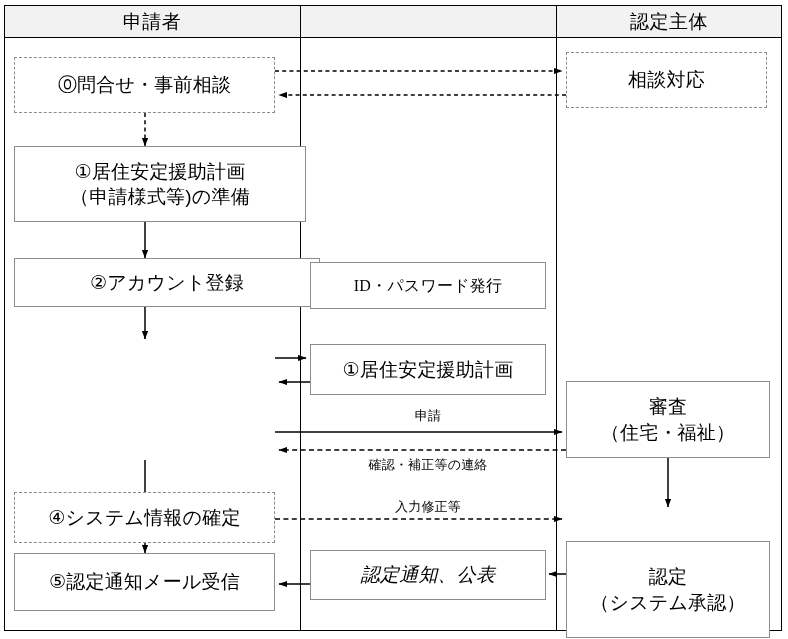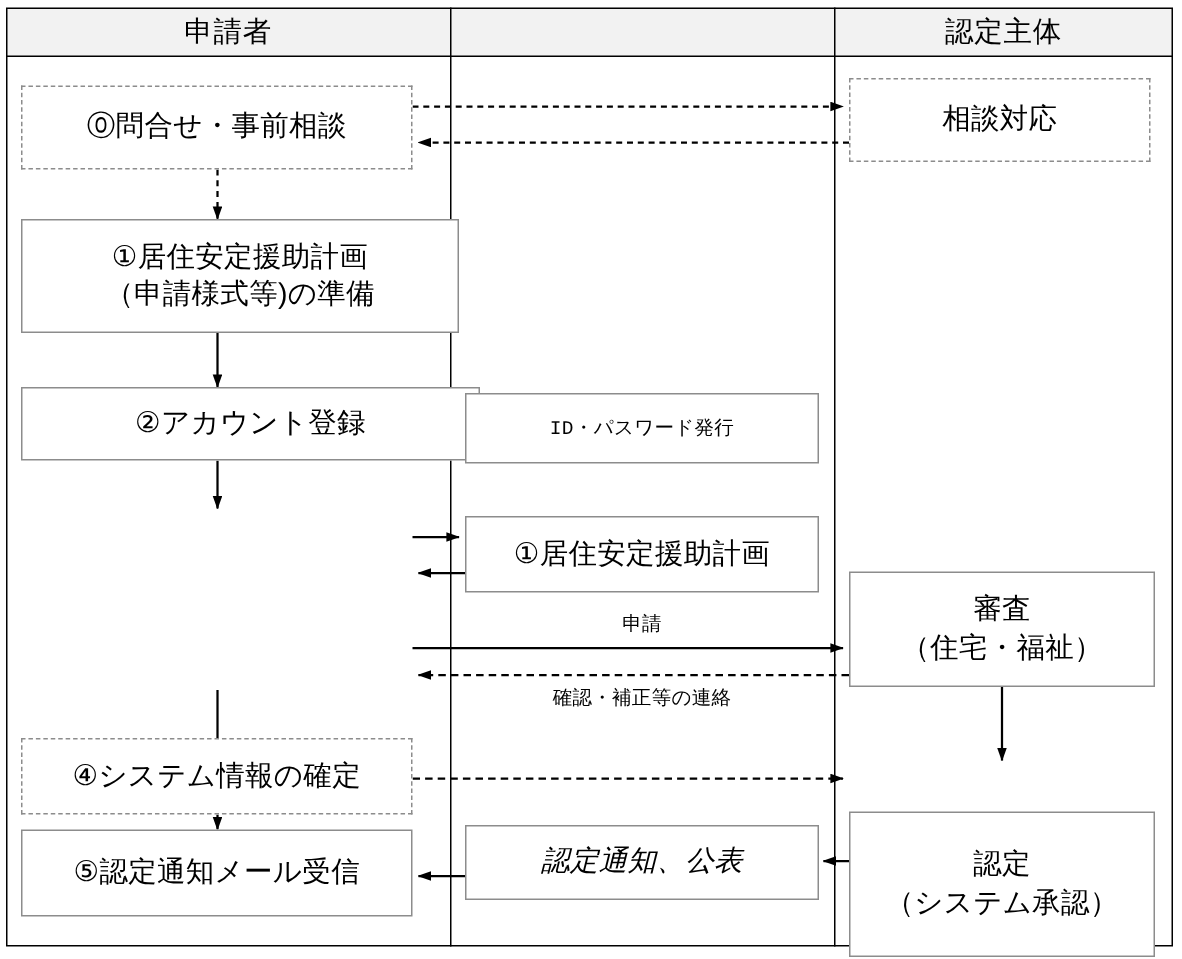--- a/index.html
+++ b/index.html
@@ -77,21 +77,21 @@
     text-align: center;
     font-size: 19px;
     line-height: 1.32;
     color: #000000;
     background: #ffffff;
     white-space: pre-line;
     letter-spacing: 0.2px;
   }
   .node.solid  { border: 1.4px solid #8c8c8c; }
   .node.dashed { border: 1.8px dashed #8c8c8c; }
-  .node.serif  { font-family: Liberation Mono, monospace; font-size: 13px; }
+  .node.serif  { font-family: Liberation Serif, serif; font-size: 16px; }
 
   
   .edge-label {
     position: absolute;
     font-size: 13px;
     color: #000000;
     text-align: center;
     white-space: nowrap;
     background: transparent;
     letter-spacing: 0.2px;
@@ -182,14 +182,15 @@
   <div class="node solid" style="left:566px; top:381px; width:204px; height:77px;">審査
 （住宅・福祉）</div>
 
   <div class="node solid" style="left:566px; top:511px; width:204px; height:97px;margin-top:30px;">認定
 （システム承認）</div>
 
   <div class="edge-label" style="left:310px; top:407px; width:236px;">申請</div>
 
   <div class="edge-label" style="left:310px; top:456px; width:236px;">確認・補正等の連絡</div>
 
+  <div class="edge-label" style="left:310px; top:498px; width:236px;">入力修正等</div>
 
 </div>
 
 </body></html>

